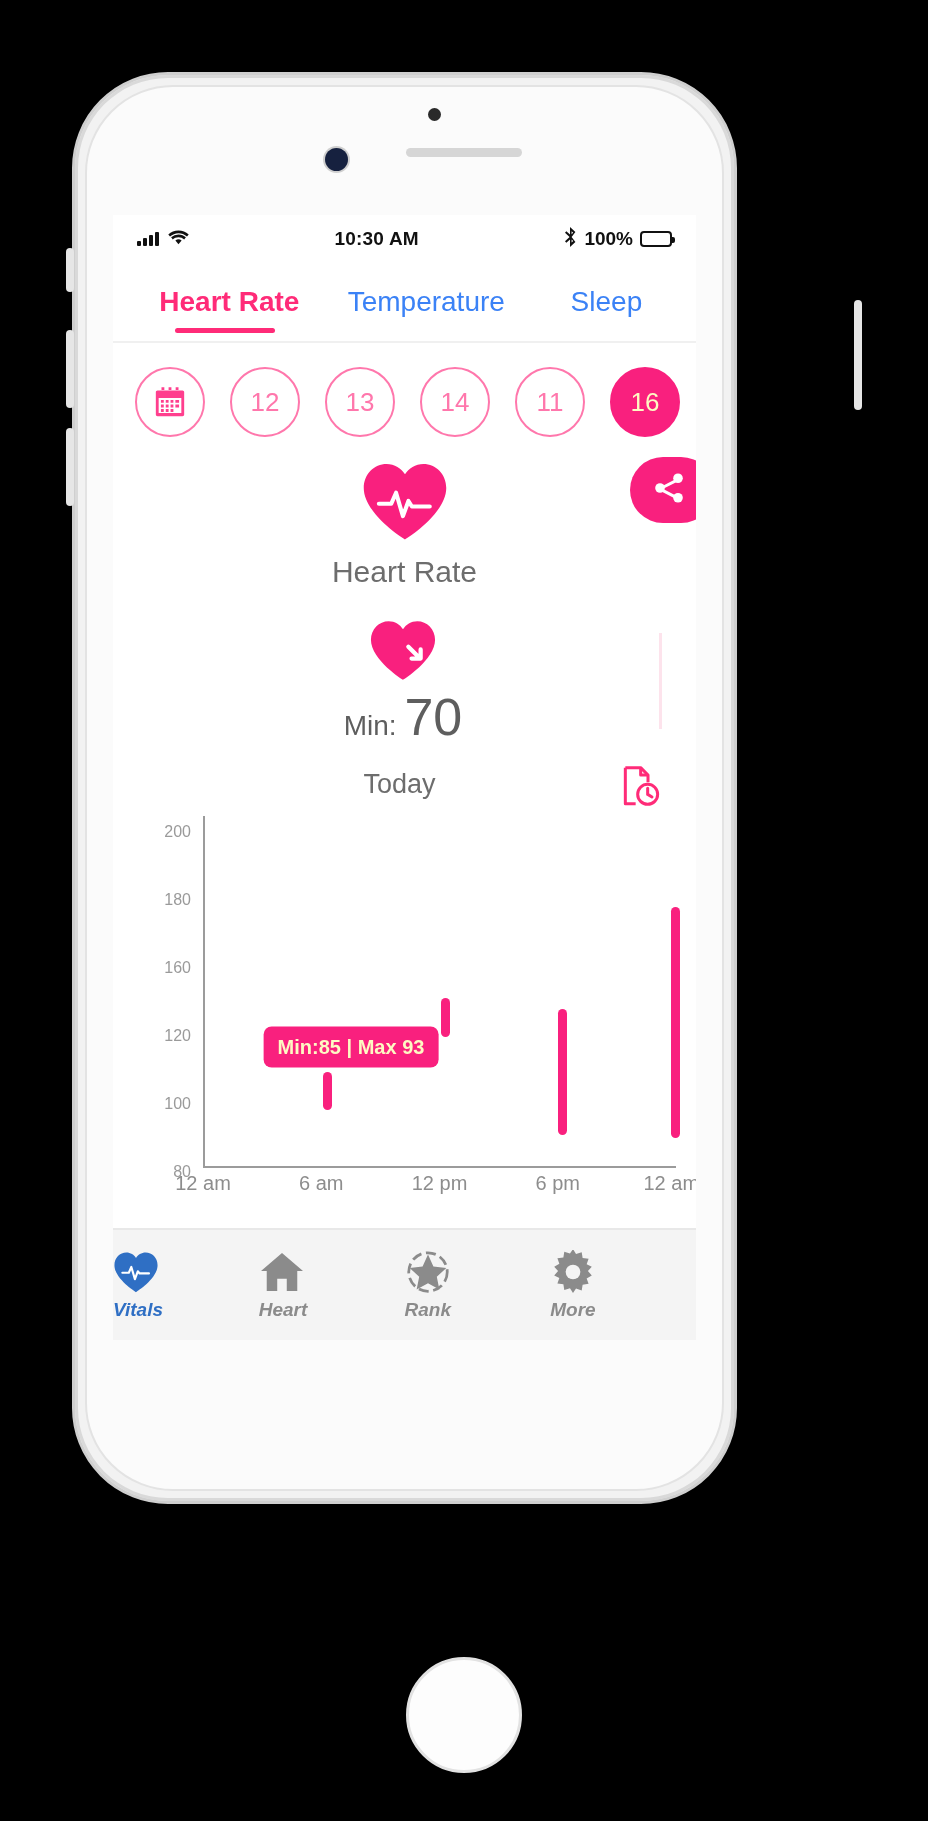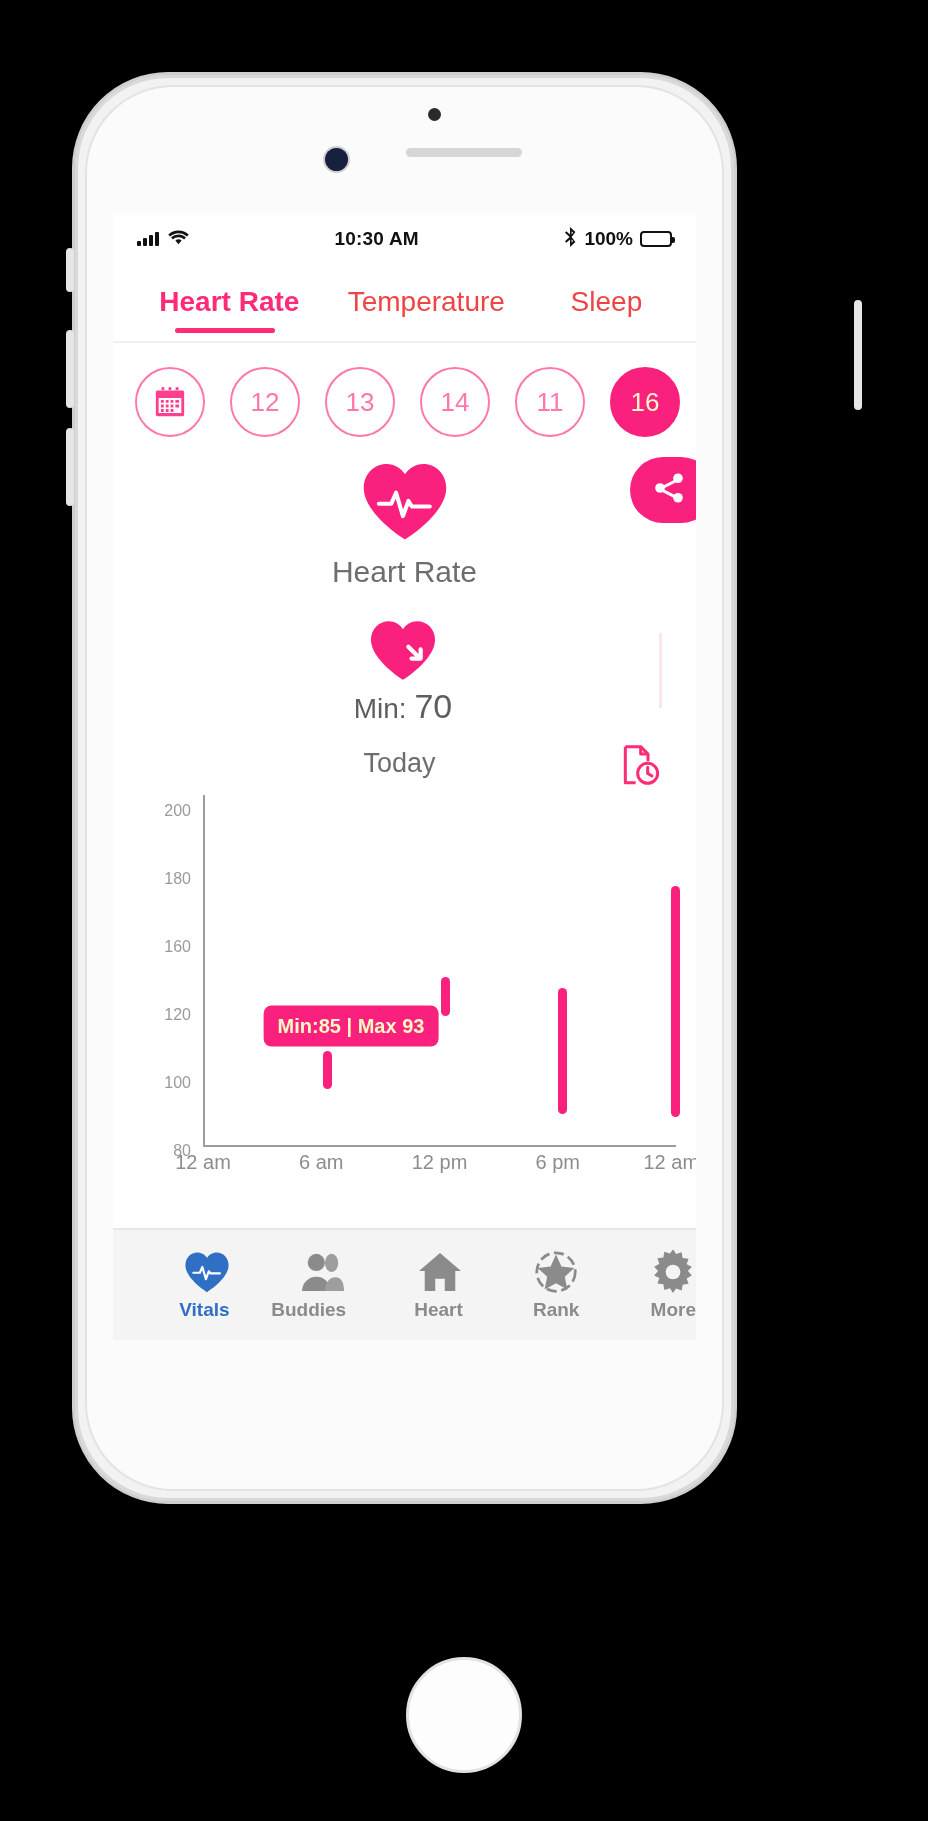--- a/index.html
+++ b/index.html
@@ -97,21 +97,21 @@
     width: 3px; height: 6px; background: #111; border-radius: 0 2px 2px 0;
   }
 
   
   #tab-bar {
     display: flex; align-items: center;
     height: 78px; padding: 0 10px 0 20px;
     background: #fff; position: relative;
   }
   .tab {
-    font-size: 28px; color: #ef4444; text-align: center;
+    font-size: 28px; color: #3b82f6; text-align: center;
     position: relative; height: 100%;
     display: flex; align-items: center; justify-content: center;
   }
   #tab-heart-rate { flex: 1.15; color: #ff2b78; font-weight: bold; }
   #tab-temperature { flex: 1.2; }
   #tab-sleep { flex: 0.95; }
   #tab-underline {
     position: absolute; left: 62px; bottom: 8px;
     width: 100px; height: 5px; border-radius: 3px; background: #ff2b78;
   }
@@ -158,21 +158,21 @@
     display: flex; align-items: stretch;
     margin-top: 30px; padding: 0 34px;
   }
   .mm-cell { flex: 1; display: flex; flex-direction: column; align-items: center; }
   .mm-icon { width: 70px; height: 62px; }
   .mm-text {
     margin-top: 6px; font-size: 33px; color: #5e5e5e;
     white-space: nowrap;
   }
   .mm-text .lbl { font-size: 28px; }
-  .mm-text .val { font-size: 34px; }
+  .mm-text .val { font-size: 52px; }
   #mm-divider { width: 3px; background: #fde3ec; margin: 14px 0 18px; }
 
   
   #chart-block { position: relative; margin-top: 22px; }
   #chart-title {
     text-align: center; font-size: 27px; color: #6d6d6d;
     margin-left: -10px;
   }
   #export-icon { position: absolute; right: 36px; top: -4px; }
   #chart-area {
@@ -213,21 +213,21 @@
 
   
   #bottom-nav {
     position: absolute; left: 0; right: 0; bottom: 0;
     height: 112px; background: #f4f4f4;
     border-top: 2px solid #e8e8e8;
     display: flex; align-items: center;
   }
   .nav-item {
     flex: 1; display: flex; flex-direction: column;
-    align-items: flex-end; justify-content: center; gap: 4px;
+    align-items: flex-start; justify-content: center; gap: 4px; font-style: italic;
   }
   .nav-icon { height: 46px; display: flex; align-items: center; }
   .nav-label { font-size: 19px; font-weight: bold; color: #8b8b8b; }
   .nav-item.active .nav-label { color: #2f6fc4; }
 </style>
 </head>
 <body>
 
 <div id="phone-frame">
   <div id="phone-body-inner"></div>
@@ -393,31 +393,20 @@
         <svg viewBox="0 0 64 58" width="46" height="42">
           <path d="M32 57S2 38.5 2 19.5C2 9.3 9.6 2 18.6 2c5.8 0 10.8 3.1 13.4 7.6C34.6 5.1 39.6 2 45.4 2 54.4 2 62 9.3 62 19.5 62 38.5 32 57 32 57z" fill="#2f6fc4"></path>
           <path d="M13 30h9l3.5-8 5 17 4-11 2.5 3H50" stroke="#fff" stroke-width="3" fill="none" stroke-linecap="round" stroke-linejoin="round"></path>
         </svg>
       </span>
       <span class="nav-label">Vitals</span>
     </div>
     <div class="nav-item">
       <span class="nav-icon">
         <svg viewBox="0 0 48 44" width="46" height="42" fill="#8b8b8b">
-          <circle cx="17" cy="12" r="9"></circle>
-          <path d="M2 42c0-8.3 6.7-15 15-15s15 6.7 15 15H2z"></path>
-          <ellipse cx="33" cy="12.5" rx="7" ry="9.5" fill="#9e9e9e"></ellipse>
-          <path d="M26 42c0-8 4.5-14.5 11-14.5S46 34 46 42H26z" fill="#9e9e9e"></path>
-        </svg>
-      </span>
-      <span class="nav-label">Buddies</span>
-    </div>
-    <div class="nav-item">
-      <span class="nav-icon">
-        <svg viewBox="0 0 48 44" width="46" height="42" fill="#8b8b8b">
           <path d="M24 2L2 21h6v21h11V29h10v13h11V21h6L24 2z"></path>
         </svg>
       </span>
       <span class="nav-label">Heart</span>
     </div>
     <div class="nav-item">
       <span class="nav-icon">
         <svg viewBox="0 0 48 48" width="46" height="44">
           <circle cx="24" cy="24" r="21" fill="none" stroke="#8b8b8b" stroke-width="3" stroke-dasharray="11 5"></circle>
           <path d="M24 5l5.9 12.9 14.1 1.7-10.4 9.6 2.8 13.9L24 36.2 11.6 43.1l2.8-13.9L4 19.6l14.1-1.7L24 5z" fill="#8b8b8b"></path>

